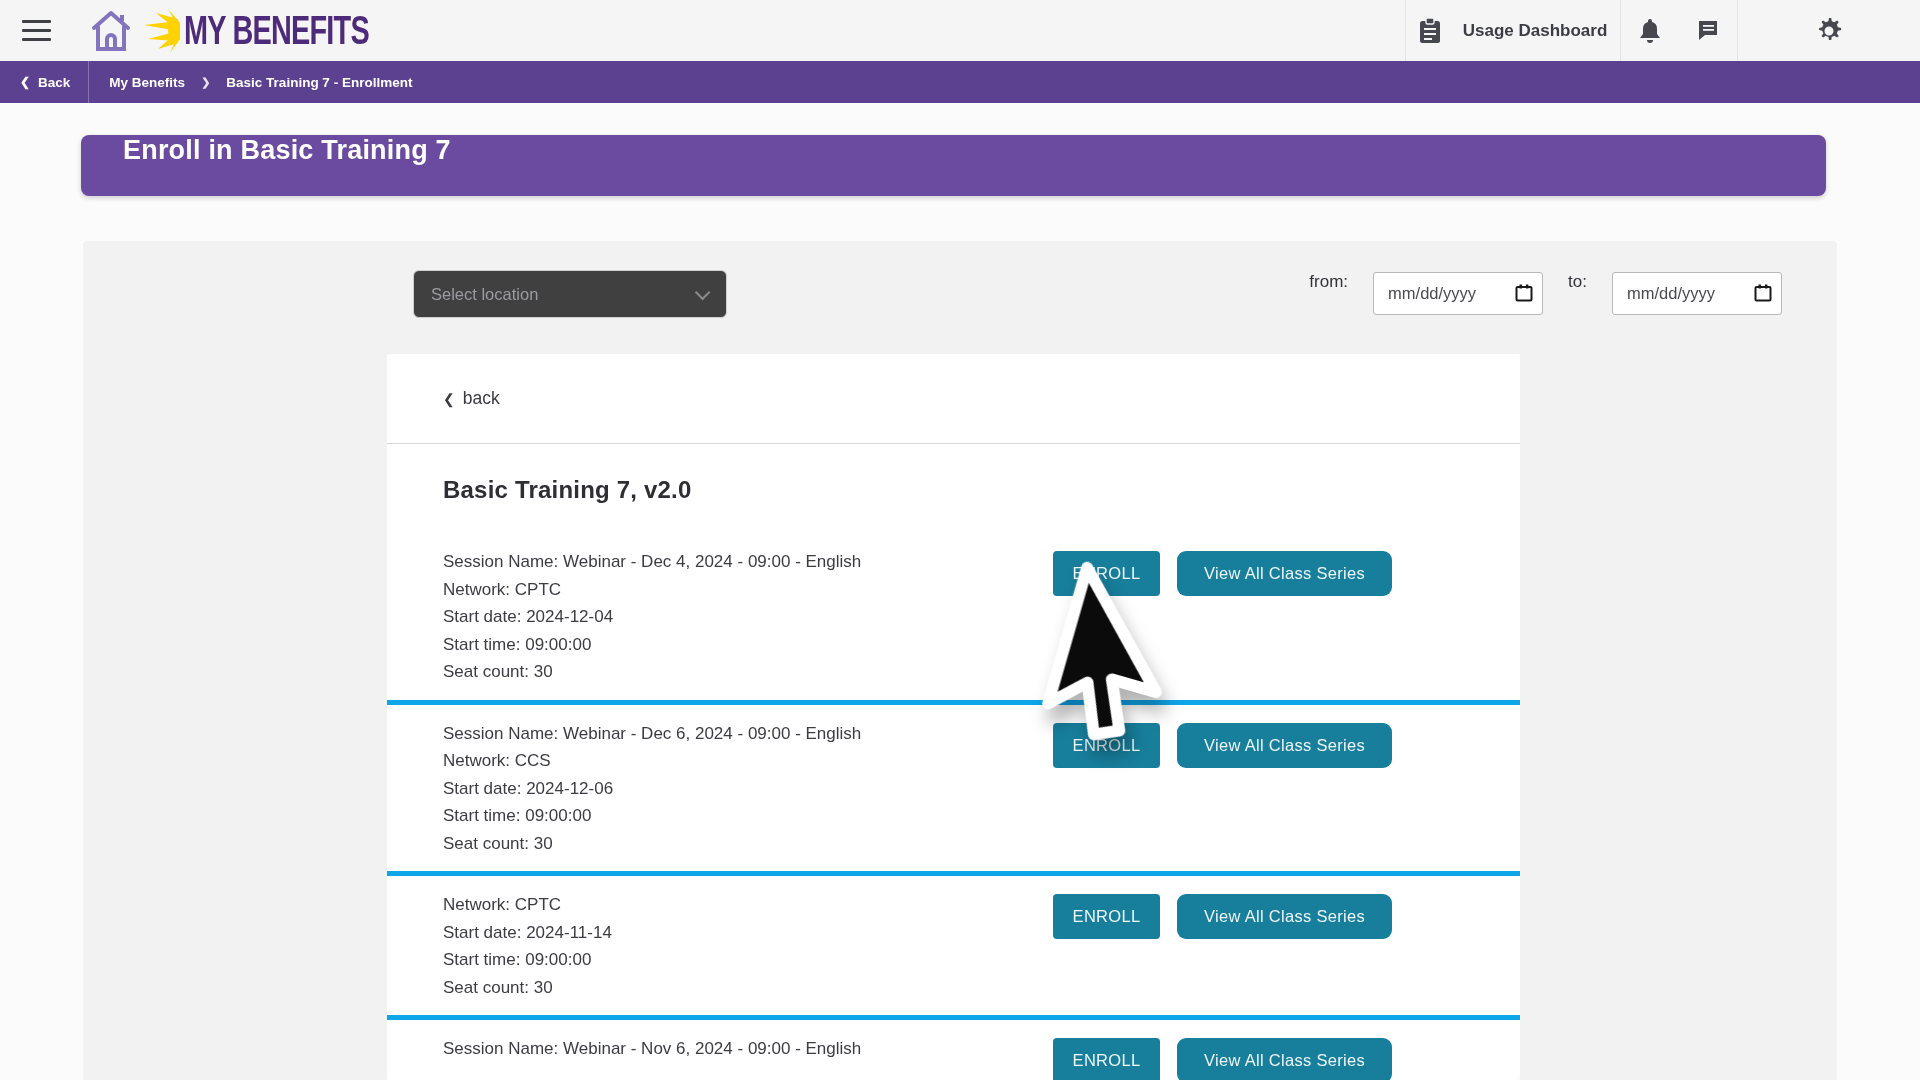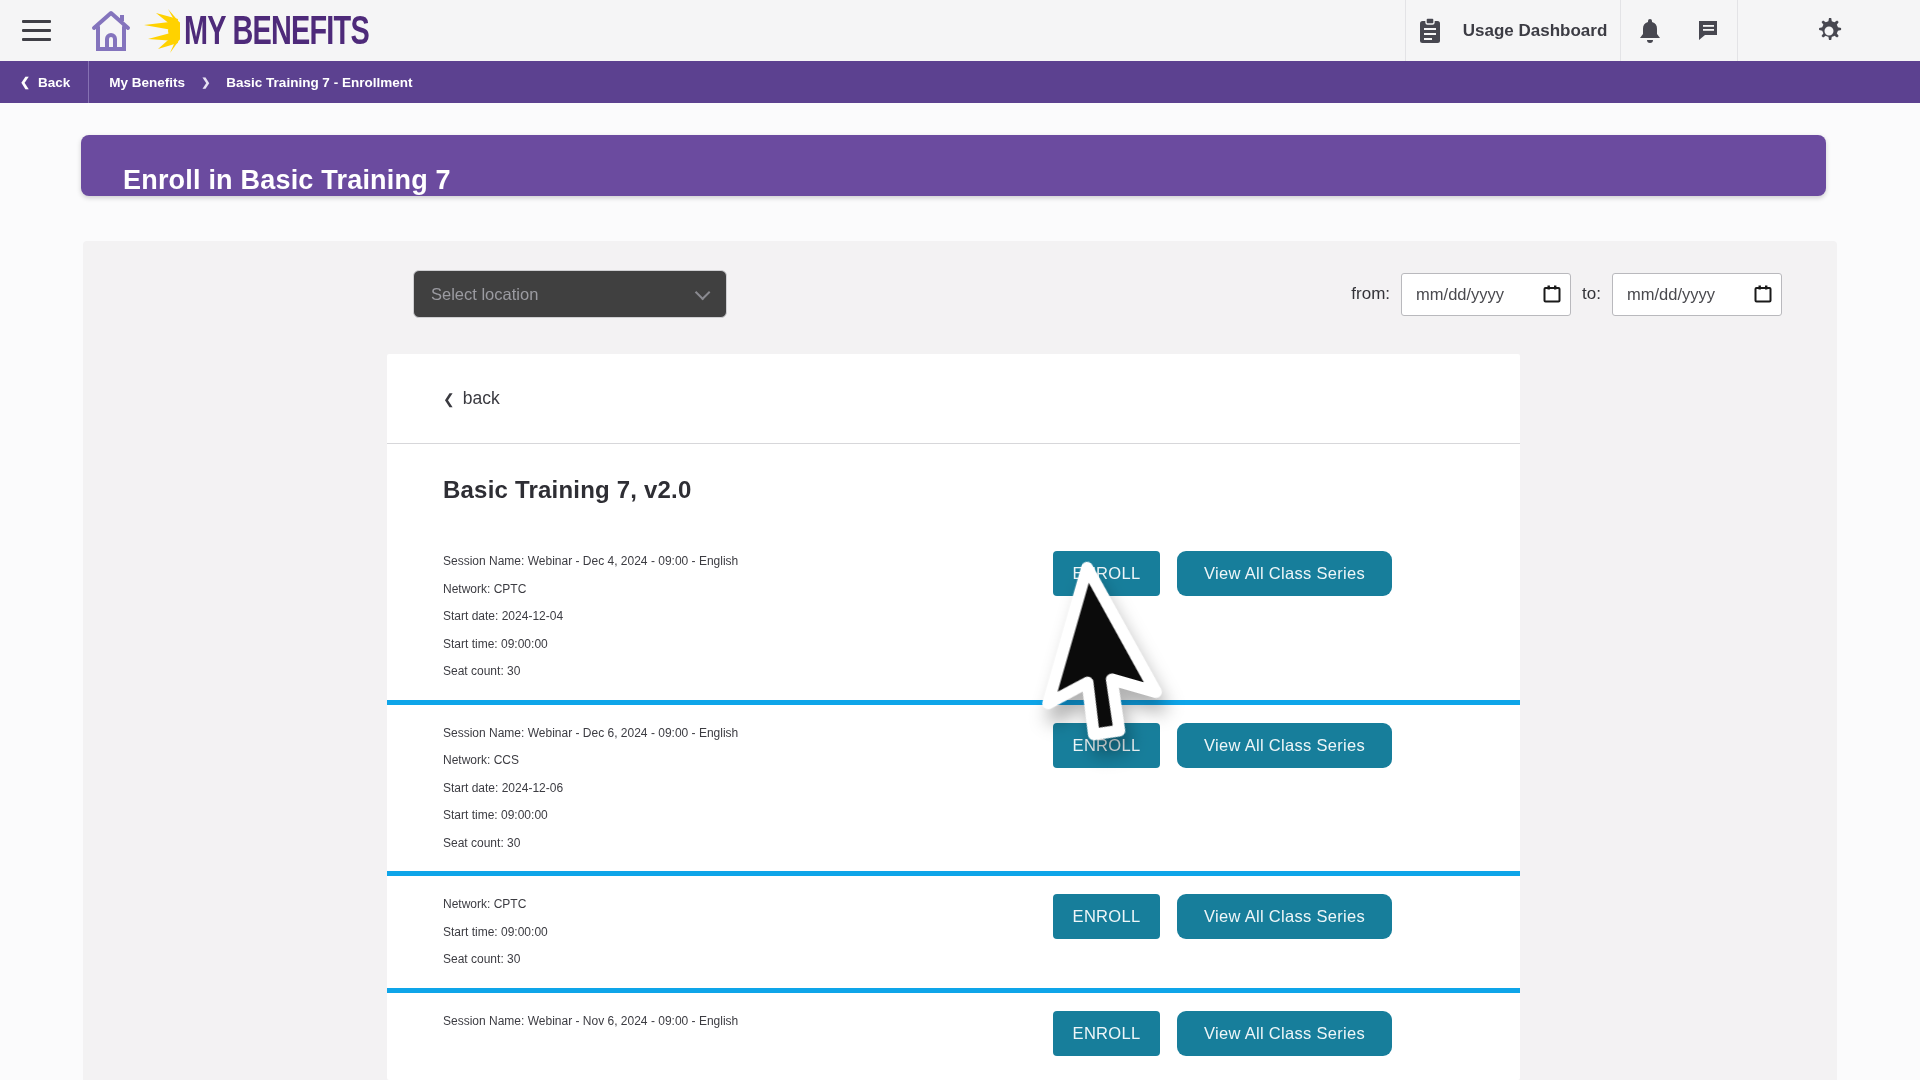--- a/index.html
+++ b/index.html
@@ -55,21 +55,21 @@
   }
   .crumb-divider { width:1px; height:100%; background:#8671b3; }
   .crumb-trail { display:flex; align-items:center; gap:16px; padding-left:20px; font-weight:bold; }
   .crumb-chev { font-size:11px; color:#e8e2f4; }
   .chev-glyph { font-size:12px; line-height:1; }
 
   
   .banner {
     position:absolute; left:81px; top:135px; width:1745px; height:61px;
     background:#6b4b9f; border-radius:8px;
-    display:flex; align-items:flex-end; padding-left:42px;
+    display:flex; align-items:flex-start; padding-left:42px;
     box-shadow:0 2px 5px rgba(0,0,0,0.18);
   }
   .banner h1 { color:#ffffff; font-size:27px; font-weight:bold; letter-spacing:0.2px; }
 
   
   .panel {
     position:absolute; left:83px; top:241px; width:1754px; height:839px;
     background:#f3f2f3; border-radius:4px 4px 0 0;
   }
 
@@ -80,21 +80,21 @@
     display:flex; align-items:center; justify-content:space-between;
     padding:0 20px 0 17px; cursor:pointer;
   }
   .loc-placeholder { color:#9b9ba1; font-size:16.5px; }
   .select-chev {
     width:11px; height:11px; border-right:2px solid #8a8a90; border-bottom:2px solid #8a8a90;
     transform:rotate(45deg) translateY(-3px);
   }
   .date-filters {
     position:absolute; right:55px; top:31px; height:44px;
-    display:flex; align-items:center; gap:11px;
+    display:flex; align-items:flex-start; gap:25px;
   }
   .date-label { font-size:17px; color:#333338; }
   .date-wrap { position:relative; }
   .date-input {
     width:170px; height:43px; border:1px solid #b9b9bd; border-radius:3px;
     background:#fff; font-family:"Liberation Sans", sans-serif;
     font-size:16.5px; color:#444; padding:0 38px 0 14px; outline:none;
   }
   .date-input::placeholder { color:#4a4a4f; opacity:1; }
   .cal-icon { position:absolute; right:10px; top:12px; pointer-events:none; }
@@ -115,21 +115,21 @@
     letter-spacing:0.2px;
   }
 
   .session-row {
     display:flex; align-items:flex-start;
     padding:15px 30px 14px 56px;
   }
   .session-row + .session-row { border-top:5px solid #0ea5e9; }
   .sessions { margin-top:29px; }
   .session-lines { flex:1; }
-  .session-lines div { font-size:12px; color:#3c3c42; line-height:27.5px; }
+  .session-lines div { font-size:17px; color:#3c3c42; line-height:27.5px; }
   .session-actions { display:flex; gap:17px; padding-top:3px; margin-right:98px; }
   .btn {
     background:#177e9b; color:#eef6f8; border:none; border-radius:4px;
     height:45px; font-family:"Liberation Sans", sans-serif;
     font-size:16.5px; cursor:pointer; letter-spacing:0.3px;
     display:flex; align-items:center; justify-content:center;
   }
   .btn-enroll { width:107px; }
   .btn-view { width:215px;border-radius:9px; }
 
@@ -302,20 +302,21 @@
         </div>
         <div class="session-actions">
           <button class="btn btn-enroll">ENROLL</button>
           <button class="btn btn-view">View All Class Series</button>
         </div>
       </div>
 
       <div class="session-row">
         <div class="session-lines">
           <div>Network: CPTC</div>
+          <div>Start date: 2024-11-14</div>
           <div>Start time: 09:00:00</div>
           <div>Seat count: 30</div>
         </div>
         <div class="session-actions">
           <button class="btn btn-enroll">ENROLL</button>
           <button class="btn btn-view">View All Class Series</button>
         </div>
       </div>
 
       <div class="session-row">

